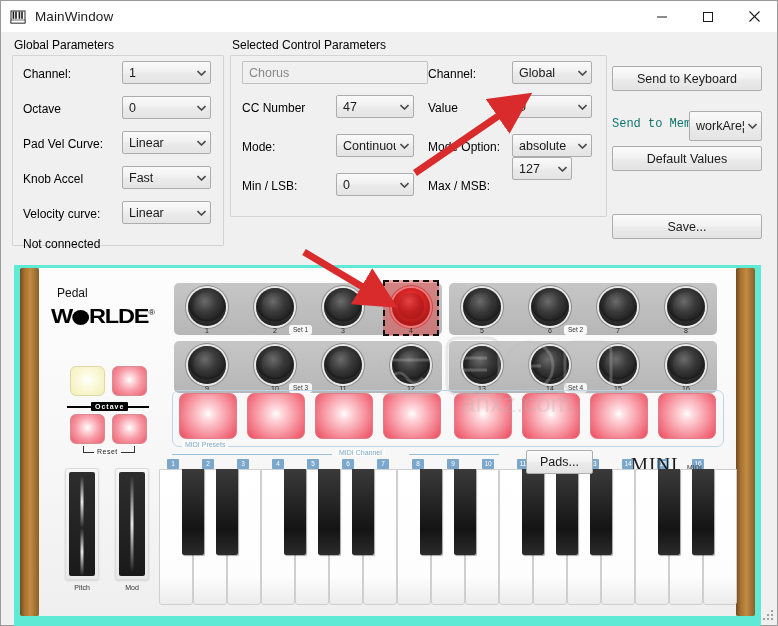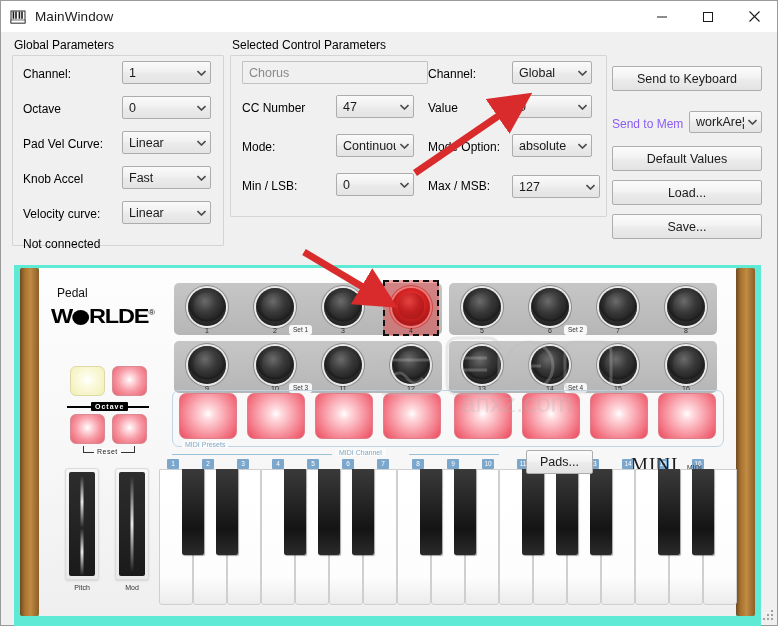--- a/index.html
+++ b/index.html
@@ -137,22 +137,23 @@
     border-radius: 2px;
     background: linear-gradient(to bottom, #fbfbfb 0%, #f2f2f2 48%, #ececec 52%, #e3e3e3 100%);
     display: flex; align-items: center; justify-content: center;
     font-size: 12.5px;
     color: #1a1a1a;
   }
 
   .plain-label {
     position: absolute;
     font-size: 12px;
-    color: #8b5cf6;
+    color: #0f766e;
     white-space: nowrap;
+    font-family: Liberation Mono, monospace;
   }
 
   
   .device-panel {
     position: absolute;
     left: 13px; top: 232px;
     width: 747px; height: 362px;
     background: #5eead4;
     box-sizing: border-box;
     overflow: hidden;
@@ -596,44 +597,43 @@
       <div class="combo" style="left:282px; top:95px; width:80px;">
         <span class="cval">absolute</span>
         <span class="arrow">
             <svg width="9" height="6" viewBox="0 0 9 6">
               <path d="M0.5 1 L4.5 5 L8.5 1" fill="none" stroke="#4a4a4a" stroke-width="1.6"></path>
             </svg>
           </span>
       </div>
 
       <div class="row-label" style="left:198px; top:140px;">Max / MSB:</div>
-      <div class="combo" style="left:282px; top:136px; width:88px;">
+      <div class="combo" style="left:282px; top:118px; width:60px;">
         <span class="cval">127</span>
         <span class="arrow">
             <svg width="9" height="6" viewBox="0 0 9 6">
               <path d="M0.5 1 L4.5 5 L8.5 1" fill="none" stroke="#4a4a4a" stroke-width="1.6"></path>
             </svg>
           </span>
       </div>
     </div>
 
     <div class="pbtn" style="left:611px; top:33px; width:150px;">Send to Keyboard</div>
 
     <div class="plain-label" style="left:611px; top:84px;">Send to Mem</div>
-    <div class="combo" style="left:688px; top:78px; width:73px; height:22px;align-items:center;">
+    <div class="combo" style="left:688px; top:78px; width:73px; height:30px;align-items:center;">
       <span class="cval">workAre¦</span>
       <span class="arrow">
           <svg width="9" height="6" viewBox="0 0 9 6">
             <path d="M0.5 1 L4.5 5 L8.5 1" fill="none" stroke="#4a4a4a" stroke-width="1.6"></path>
           </svg>
         </span>
     </div>
 
     <div class="pbtn" style="left:611px; top:113px; width:150px;">Default Values</div>
-    <div class="pbtn" style="left:611px; top:147px; width:150px;">Load...</div>
     <div class="pbtn" style="left:611px; top:181px; width:150px;">Save...</div>
 
     <div class="device-panel">
       <div class="wood left"></div>
       <div class="wood right"></div>
 
       <div class="device-body">
 
         <div class="pedal-label">Pedal</div>
         <div class="worlde">

